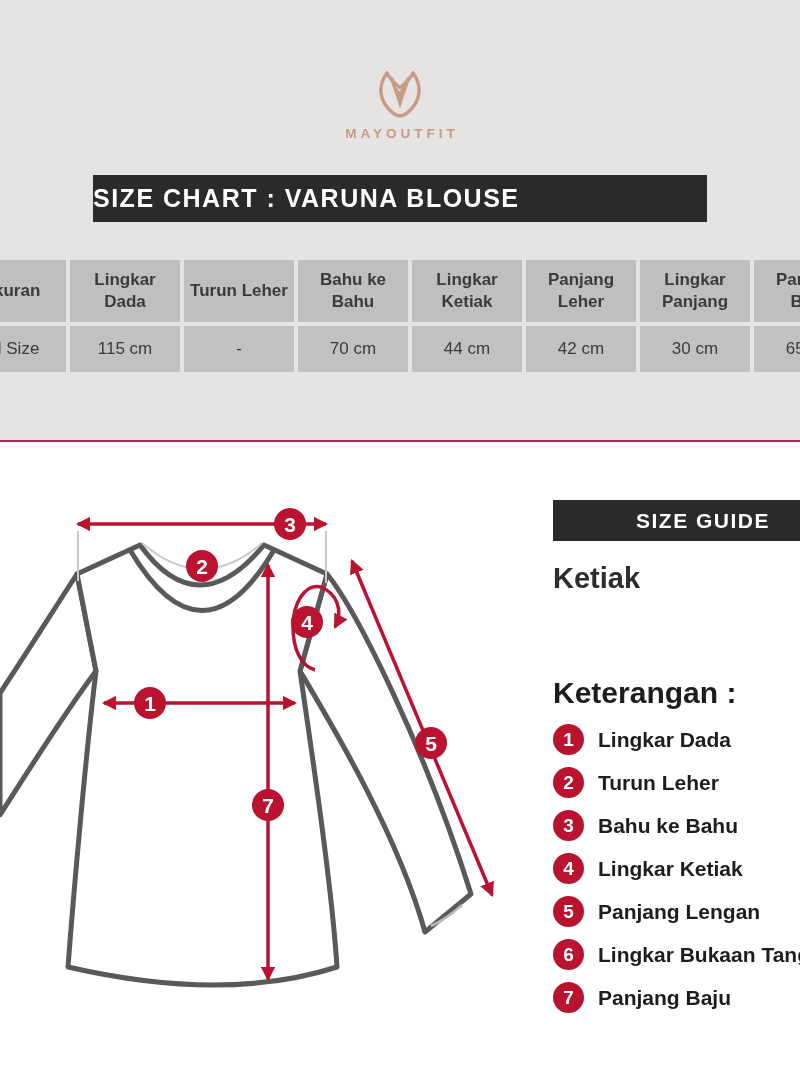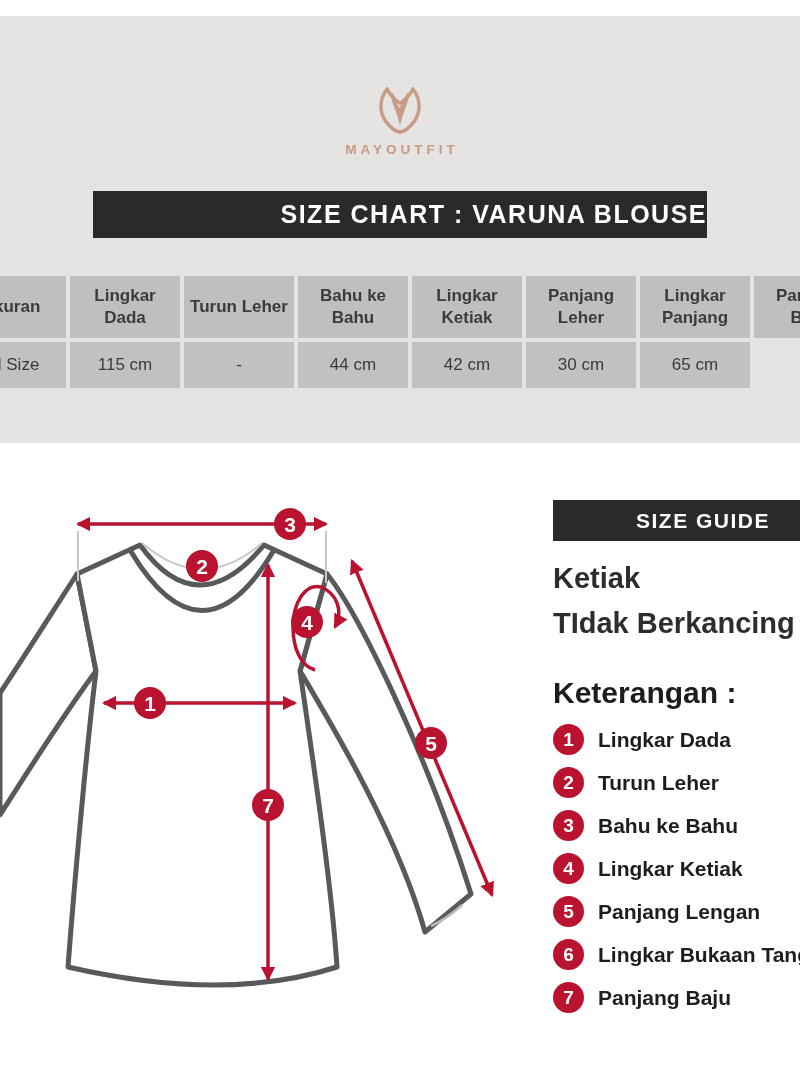--- a/index.html
+++ b/index.html
@@ -1,30 +1,30 @@
 <!DOCTYPE html>
 <html><head>
 <meta charset="utf-8">
 <style>
   * { margin:0; padding:0; box-sizing:border-box; }
   html,body { width:800px; height:1066px; }
   body { font-family:"Liberation Sans", sans-serif; background:#fff; }
   #page { position:relative; width:800px; height:1066px; overflow:hidden; background:#fff; }
 
   
-  .top-section { position:absolute; left:0; top:16px; width:800px; height:442px;
-                 background:#e5e4e3; border-bottom:5px solid #be185d; }
+  .top-section { position:absolute; left:0; top:0; width:800px; height:442px;
+                 background:#e5e4e3; border-bottom:2px solid #be185d; }
 
   .logo-wrap { position:absolute; left:0; top:70px; width:800px; text-align:center; }
   .logo-icon svg { display:block; margin:0 auto; }
   .logo-text { margin-top:8px; font-size:13.5px; font-weight:600; letter-spacing:4px;
                text-indent:4px; color:#c79b85; }
 
   .title-banner { position:absolute; left:93px; top:175px; width:614px; height:47px;
-                  background:#2b2a29; display:flex; align-items:center; justify-content:flex-end; }
+                  background:#2b2a29; display:flex; align-items:center; justify-content:flex-start; }
   .title-banner span { color:#fff; font-size:25px; font-weight:bold; letter-spacing:1.5px; }
 
   .size-table { position:absolute; left:-44px; top:260px;
                 display:grid; grid-template-columns:repeat(8,110px); gap:4px; }
   .size-table .hcell { height:62px; background:#c0bfbe; display:flex; align-items:center;
                        justify-content:center; text-align:center; font-size:17px; font-weight:bold;
                        color:#3c3b3b; line-height:1.3; padding:0 6px; }
   .size-table .dcell { height:46px; background:#c2c1c0; display:flex; align-items:center;
                        justify-content:center; text-align:center; font-size:17px; color:#3c3b3b; }
 
@@ -85,20 +85,21 @@
       <div class="hcell">Turun Leher</div>
       <div class="hcell">Bahu ke Bahu</div>
       <div class="hcell">Lingkar Ketiak</div>
       <div class="hcell">Panjang Leher</div>
       <div class="hcell">Lingkar Panjang</div>
       <div class="hcell">Panjang Baju</div>
 
       <div class="dcell">All Size</div>
       <div class="dcell">115 cm</div>
       <div class="dcell">-</div>
+      <div class="dcell">70 cm</div>
       <div class="dcell">44 cm</div>
       <div class="dcell">42 cm</div>
       <div class="dcell">30 cm</div>
       <div class="dcell">65 cm</div>
     </div>
   </div>
 
   <div class="bottom-section"></div>
 
   <svg class="diagram-svg" viewBox="0 0 545 623" fill="none">
@@ -147,21 +148,20 @@
       <text x="431" y="308" fill="#fff" text-anchor="middle">5</text>
     </g>
   </svg>
 
   <div class="guide-banner">
     <span>SIZE GUIDE</span>
   </div>
 
   <div class="guide-heading">
     <div>Ketiak</div>
-    <div>TIdak Berkancing</div>
   </div>
 
   <div class="legend-title">Keterangan :</div>
 
   <div class="legend-list">
     <div class="legend-item">
       <div class="legend-num">1</div>
       <div class="legend-label">Lingkar Dada</div>
     </div>
     <div class="legend-item">

